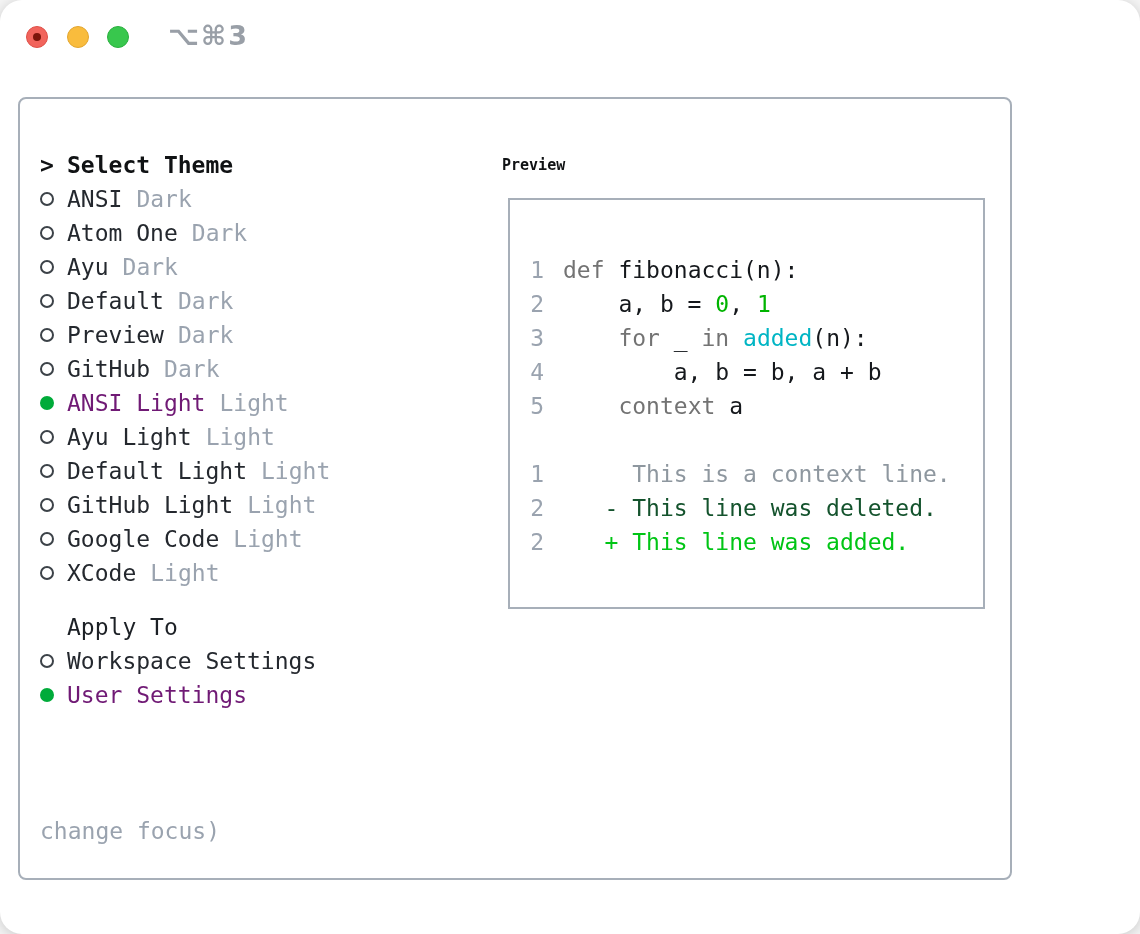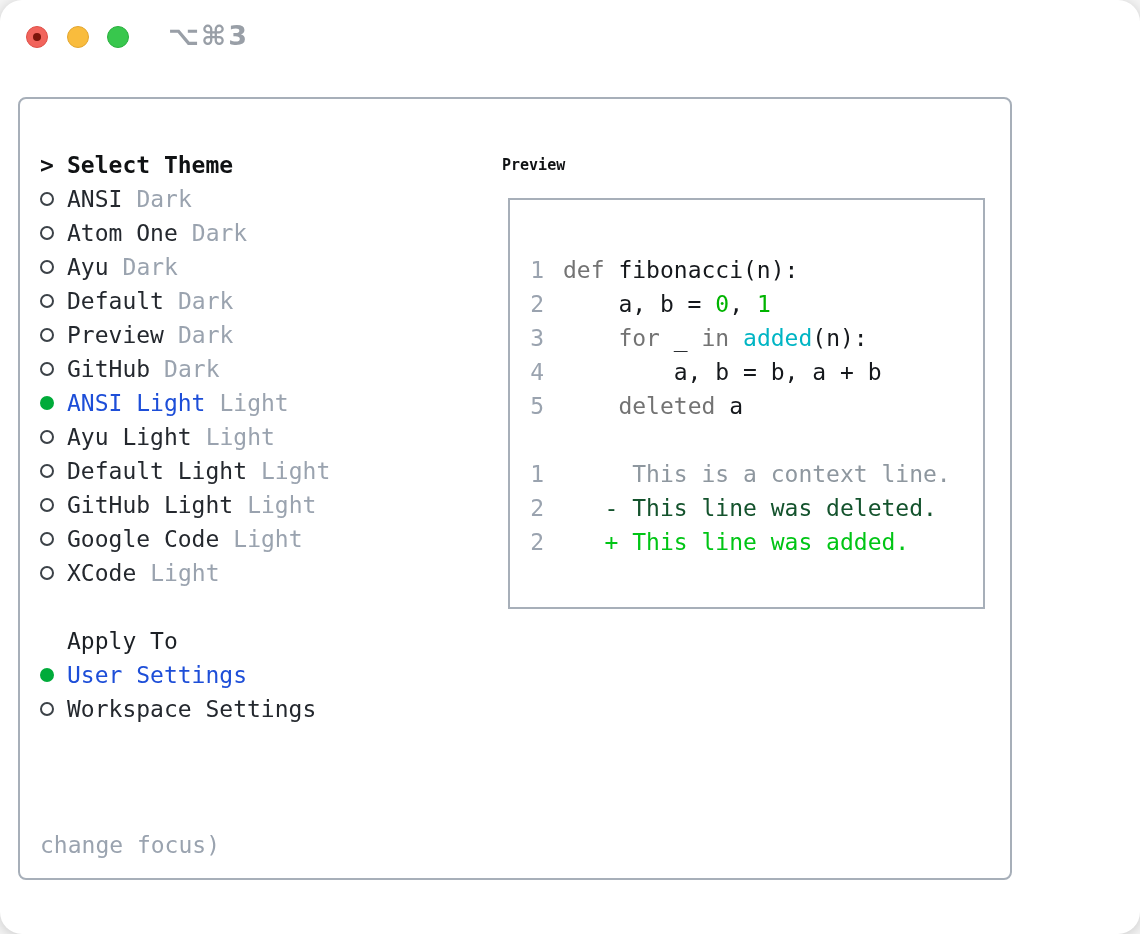--- a/index.html
+++ b/index.html
@@ -33,23 +33,23 @@
 
   .row { display:flex; align-items:center; height:34px; font-size:23px; color:#24282e; }
   .marker { width:27px; flex:none; display:flex; align-items:center; }
   .radio { width:14px; height:14px; border:2px solid #3c4248; border-radius:50%; }
   .radio.on { background:#00ab3a; border-color:#00ab3a; }
   .chev { font-weight:bold; color:#101214; }
 
   
   .left-col { position:absolute; left:20px; top:49px; }
   .list-header .label { font-weight:bold; color:#101214; }
-  .label.green { color:#1d4ed8; }
+  .label.green { color:#701a75; }
   .tag { color:#9aa3af; margin-left:14px; }
-  .apply-section { margin-top:34px; }
+  .apply-section { margin-top:20px; }
   .apply-header { color:#1c2025; }
   .help { margin-top:34px; color:#9aa3af; font-size:23px; line-height:34px; white-space:pre; }
 
   
   .preview-header { position:absolute; left:482px; top:49px; height:34px; display:flex; align-items:center; font-size:15px; font-weight:bold; color:#101214; }
   .preview-box {
     position:absolute; left:488px; top:99px; width:477px; height:411px;
     border:2px solid #a7afb9; background:#fff;
     padding:53px 0 0 20px; overflow:hidden;
   }
@@ -178,29 +178,29 @@
         </div>
 
       <div class="apply-section">
         <div class="row">
           <span class="marker"></span>
           <span class="label apply-header">Apply To</span>
         </div>
         <div id="apply-rows">
             <div class="row">
               <span class="marker">
+                <span class="radio"></span>
+              </span>
+              <span class="label">Workspace Settings</span>
+            </div>
+            <div class="row">
+              <span class="marker">
                 <span class="radio on"></span>
               </span>
               <span class="label green">User Settings</span>
-            </div>
-            <div class="row">
-              <span class="marker">
-                <span class="radio"></span>
-              </span>
-              <span class="label">Workspace Settings</span>
             </div>
           </div>
       </div>
 
       <div class="help">
         <div>change focus)</div>
       </div>
     </div>
 
     <div class="preview-header">Preview</div>
@@ -229,21 +229,21 @@
             <span class="seg seg-fn">added</span>
             <span class="seg seg-pl">(n):</span>
           </div>
           <div class="code-row">
             <span class="lnum">4</span>
             <span class="seg seg-pl">        a, b = b, a + b</span>
           </div>
           <div class="code-row">
             <span class="lnum">5</span>
             <span class="seg seg-pl">    </span>
-            <span class="seg seg-kw">deleted</span>
+            <span class="seg seg-kw">context</span>
             <span class="seg seg-pl"> a</span>
           </div>
         </div>
       <div class="spacer"></div>
       <div id="diff-lines">
           <div class="code-row">
             <span class="lnum">1</span>
             <span class="dtext diff-context">     This is a context line.</span>
           </div>
           <div class="code-row">

